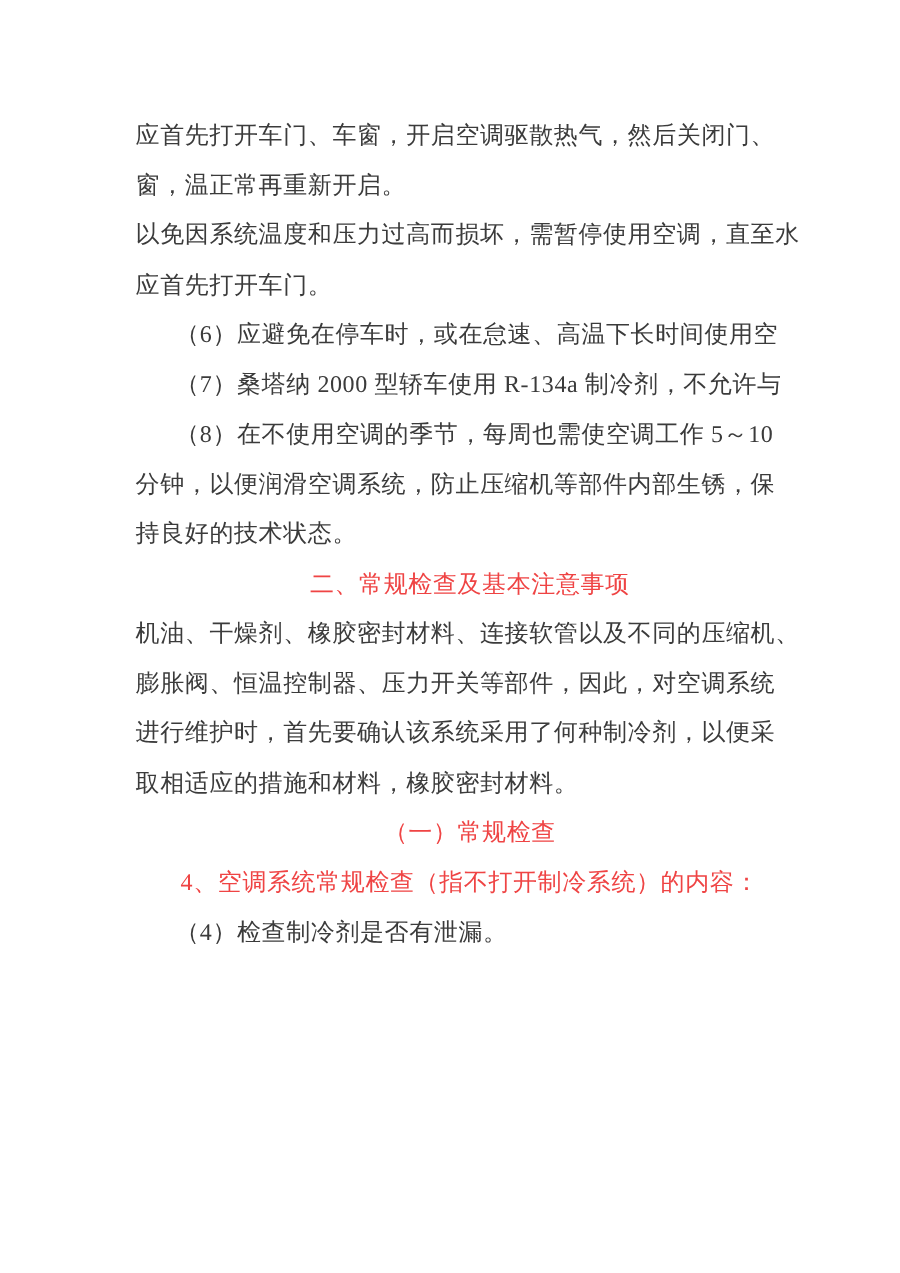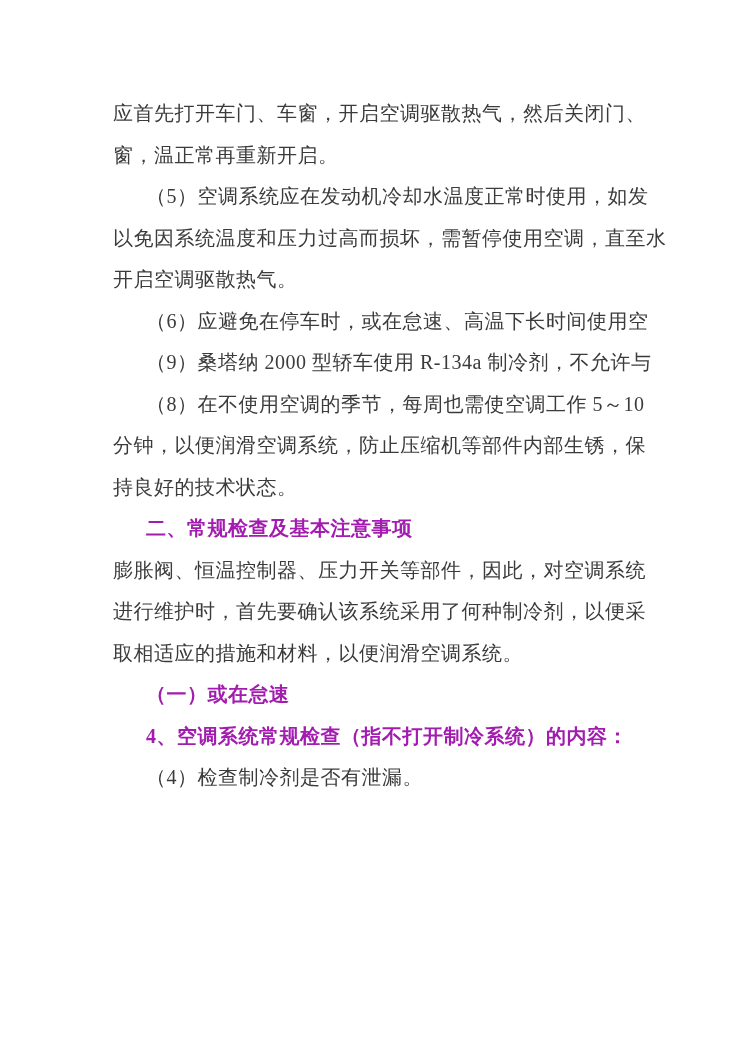--- a/index.html
+++ b/index.html
@@ -32,40 +32,41 @@
     text-align: left;
   }
   .line.justify {
     text-align: justify;
     text-align-last: justify;
   }
   .line.indent {
     padding-left: 33px;
   }
   .line.bold {
-    font-weight: 700;
-    color: #a21caf;
+    font-weight: 400;
+    color: #ef4444;
+    text-align: center;
   }
 </style>
 </head>
 <body>
 
 <div class="page">
   <div class="text-column" id="text-column">
       <div class="line justify">应首先打开车门、车窗，开启空调驱散热气，然后关闭门、</div>
       <div class="line">窗，温正常再重新开启。</div>
-      <div class="line indent justify">（5）空调系统应在发动机冷却水温度正常时使用，如发</div>
       <div class="line justify">以免因系统温度和压力过高而损坏，需暂停使用空调，直至水</div>
-      <div class="line">开启空调驱散热气。</div>
+      <div class="line">应首先打开车门。</div>
       <div class="line indent justify">（6）应避免在停车时，或在怠速、高温下长时间使用空</div>
-      <div class="line indent justify">（9）桑塔纳 2000 型轿车使用 R-134a 制冷剂，不允许与</div>
+      <div class="line indent justify">（7）桑塔纳 2000 型轿车使用 R-134a 制冷剂，不允许与</div>
       <div class="line indent justify">（8）在不使用空调的季节，每周也需使空调工作 5～10</div>
       <div class="line justify">分钟，以便润滑空调系统，防止压缩机等部件内部生锈，保</div>
       <div class="line">持良好的技术状态。</div>
       <div class="line bold indent">二、常规检查及基本注意事项</div>
+      <div class="line justify">机油、干燥剂、橡胶密封材料、连接软管以及不同的压缩机、</div>
       <div class="line justify">膨胀阀、恒温控制器、压力开关等部件，因此，对空调系统</div>
       <div class="line justify">进行维护时，首先要确认该系统采用了何种制冷剂，以便采</div>
-      <div class="line">取相适应的措施和材料，以便润滑空调系统。</div>
-      <div class="line bold indent">（一）或在怠速</div>
+      <div class="line">取相适应的措施和材料，橡胶密封材料。</div>
+      <div class="line bold indent">（一）常规检查</div>
       <div class="line bold indent">4、空调系统常规检查（指不打开制冷系统）的内容：</div>
       <div class="line indent">（4）检查制冷剂是否有泄漏。</div>
     </div>
 </div>
 
 </body></html>

